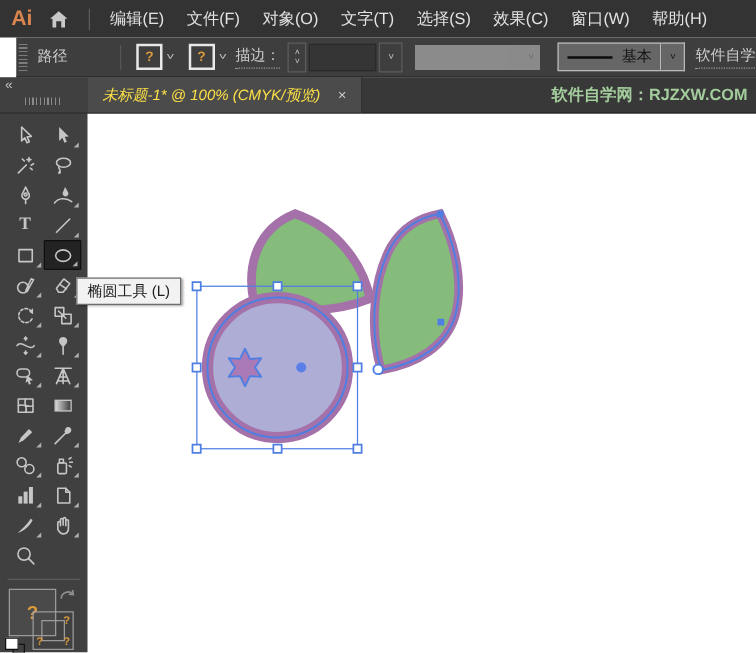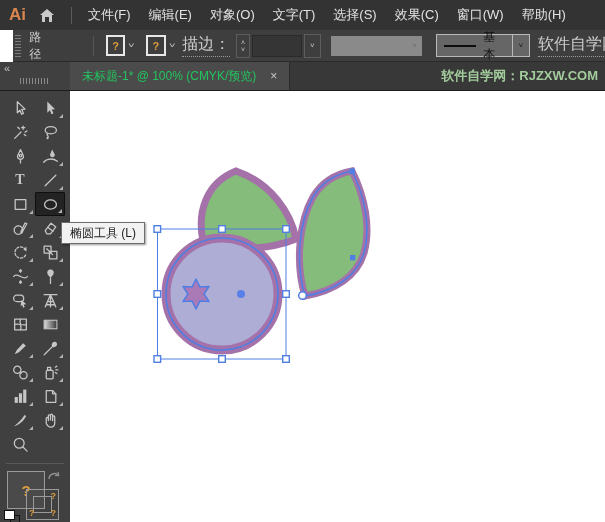--- a/index.html
+++ b/index.html
@@ -16,21 +16,21 @@
   #controlbar{position:absolute;left:13px;top:30px;width:605px;height:32px;background:#3e3e3e;
               border-bottom:1px solid #2a2a2a;display:flex;align-items:center;box-sizing:border-box;}
   .grip-v{width:7px;height:22px;margin-left:2px;
           background:repeating-linear-gradient(0deg,#7c7c7c 0 1px,transparent 1px 3px);}
   .ctx-label{color:#cccccc;font-size:12px;margin-left:8px;}
   .cdiv{width:1px;height:20px;background:#555;margin-left:42px;}
   .swatch-btn{width:17px;height:17px;border:2px solid #e8e8e8;background:#3e3e3e;margin-left:12px;
               display:flex;align-items:center;justify-content:center;
               color:var(--orange);font-size:11px;font-weight:bold;}
   .chev{color:#c6c6c6;font-size:8px;margin-left:4px;transform:scaleX(1.4);}
-  .link-label{color:#cccccc;font-size:16px;margin-left:8px;border-bottom:1px dotted #9a9a9a;
+  .link-label{color:#cccccc;font-size:12px;margin-left:8px;border-bottom:1px dotted #9a9a9a;
               padding-bottom:1px;white-space:nowrap;}
   .stepper{width:13px;height:22px;border:1px solid #5d5d5d;margin-left:6px;display:flex;flex-direction:column;
            align-items:center;justify-content:center;color:#c6c6c6;font-size:7px;line-height:7px;}
   .num-field{width:46px;height:20px;background:#353535;border:1px solid #2a2a2a;margin-left:2px;
              color:#ddd;font-size:12px;padding:0 3px;}
   .chev-box{width:17px;height:22px;border:1px solid #5d5d5d;margin-left:2px;display:flex;align-items:center;
             justify-content:center;color:#c6c6c6;font-size:8px;}
   .profile-dd{width:100px;height:20px;background:#8f8f8f;margin-left:10px;display:flex;align-items:center;
               justify-content:flex-end;opacity:.95;}
   .profile-dd .dchev{color:#6f6f6f;font-size:8px;margin-right:5px;}
@@ -42,21 +42,21 @@
               display:flex;align-items:center;justify-content:center;color:#111;font-size:8px;}
   
   #tabrow{position:absolute;left:0;top:62px;width:605px;height:29px;background:#383838;display:flex;
           border-bottom:1px solid #1d1d1d;box-sizing:border-box;}
   .tb-head{width:70px;height:100%;background:#404040;position:relative;flex:none;}
   .collapse{position:absolute;left:4px;top:0px;color:#c2c2c2;font-size:11px;letter-spacing:-1px;}
   .grip-h{position:absolute;left:20px;top:16px;width:28px;height:6px;
           background:repeating-linear-gradient(90deg,#8a8a8a 0 1px,transparent 1px 3px);}
   .doc-tab{height:100%;background:#4b4b4b;display:flex;align-items:center;padding:0 12px;
            border-right:1px solid #2b2b2b;}
-  .doc-tab .title{color:#22c55e;font-size:12px;white-space:nowrap;}
+  .doc-tab .title{color:#fde047;font-size:12px;white-space:nowrap;font-style:italic;}
   .doc-tab .close{color:#c9c9c9;font-size:12px;margin-left:14px;}
   .watermark{margin-left:auto;display:flex;align-items:center;padding-right:7px;
              color:#a3cc9c;font-size:13px;font-weight:bold;white-space:nowrap;}
   
   #main{position:absolute;left:0;top:91px;width:605px;height:431px;display:flex;}
   #toolbar{width:70px;flex:none;background:#404040;position:relative;z-index:5;}
   #canvas{flex:1;background:#ffffff;}
   .tool-grid{display:grid;grid-template-columns:30px 30px;justify-content:center;padding-top:5px;}
   .tool-cell{width:30px;height:24px;display:flex;align-items:center;justify-content:center;position:relative;}
   .tool-cell.active{background:#232323;border:1px solid #0f0f0f;box-sizing:border-box;border-radius:1px;}
@@ -89,22 +89,22 @@
 </style>
 </head>
 <body>
 
 <div id="menubar">
   <span class="ai-logo">Ai</span>
   <svg class="home-ic" viewBox="0 0 16 15">
     <path d="M8 1 L15 7 L13 7 L13 14 L10 14 L10 9 L6 9 L6 14 L3 14 L3 7 L1 7 Z" fill="#c9c9c9"></path>
   </svg>
   <span class="vdiv"></span>
+  <span class="menu-item">编辑(E)</span>
   <span class="menu-item">文件(F)</span>
-  <span class="menu-item">编辑(E)</span>
   <span class="menu-item">对象(O)</span>
   <span class="menu-item">文字(T)</span>
   <span class="menu-item">选择(S)</span>
   <span class="menu-item">效果(C)</span>
   <span class="menu-item">窗口(W)</span>
   <span class="menu-item">帮助(H)</span>
 
 </div>
 
 <div id="controlbar">

